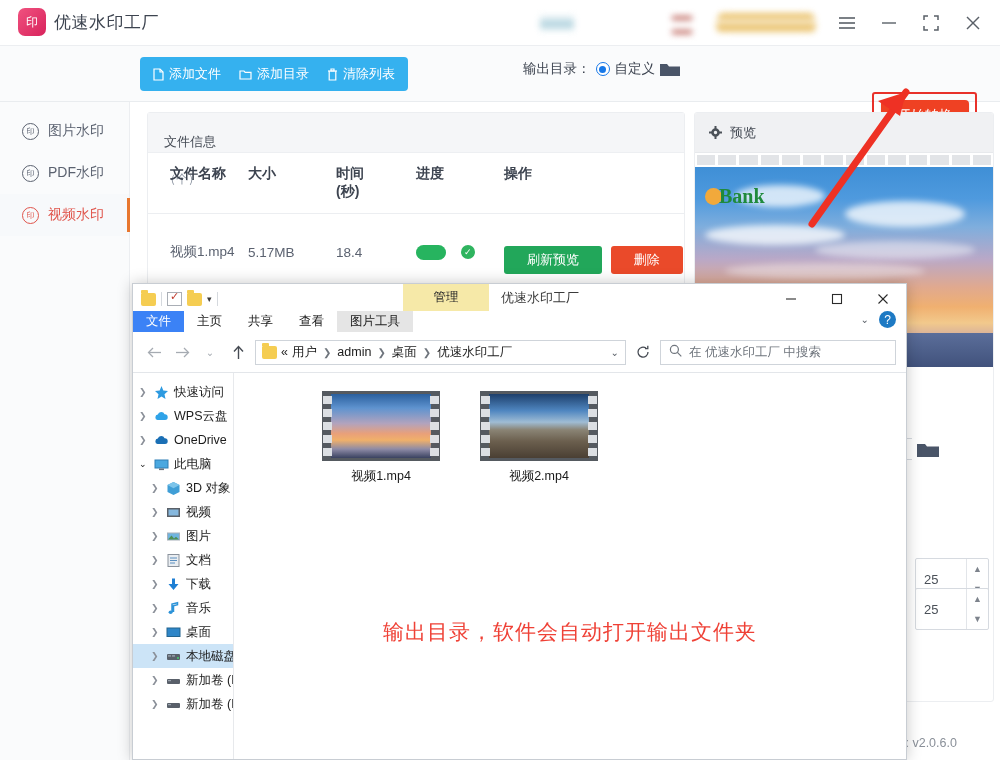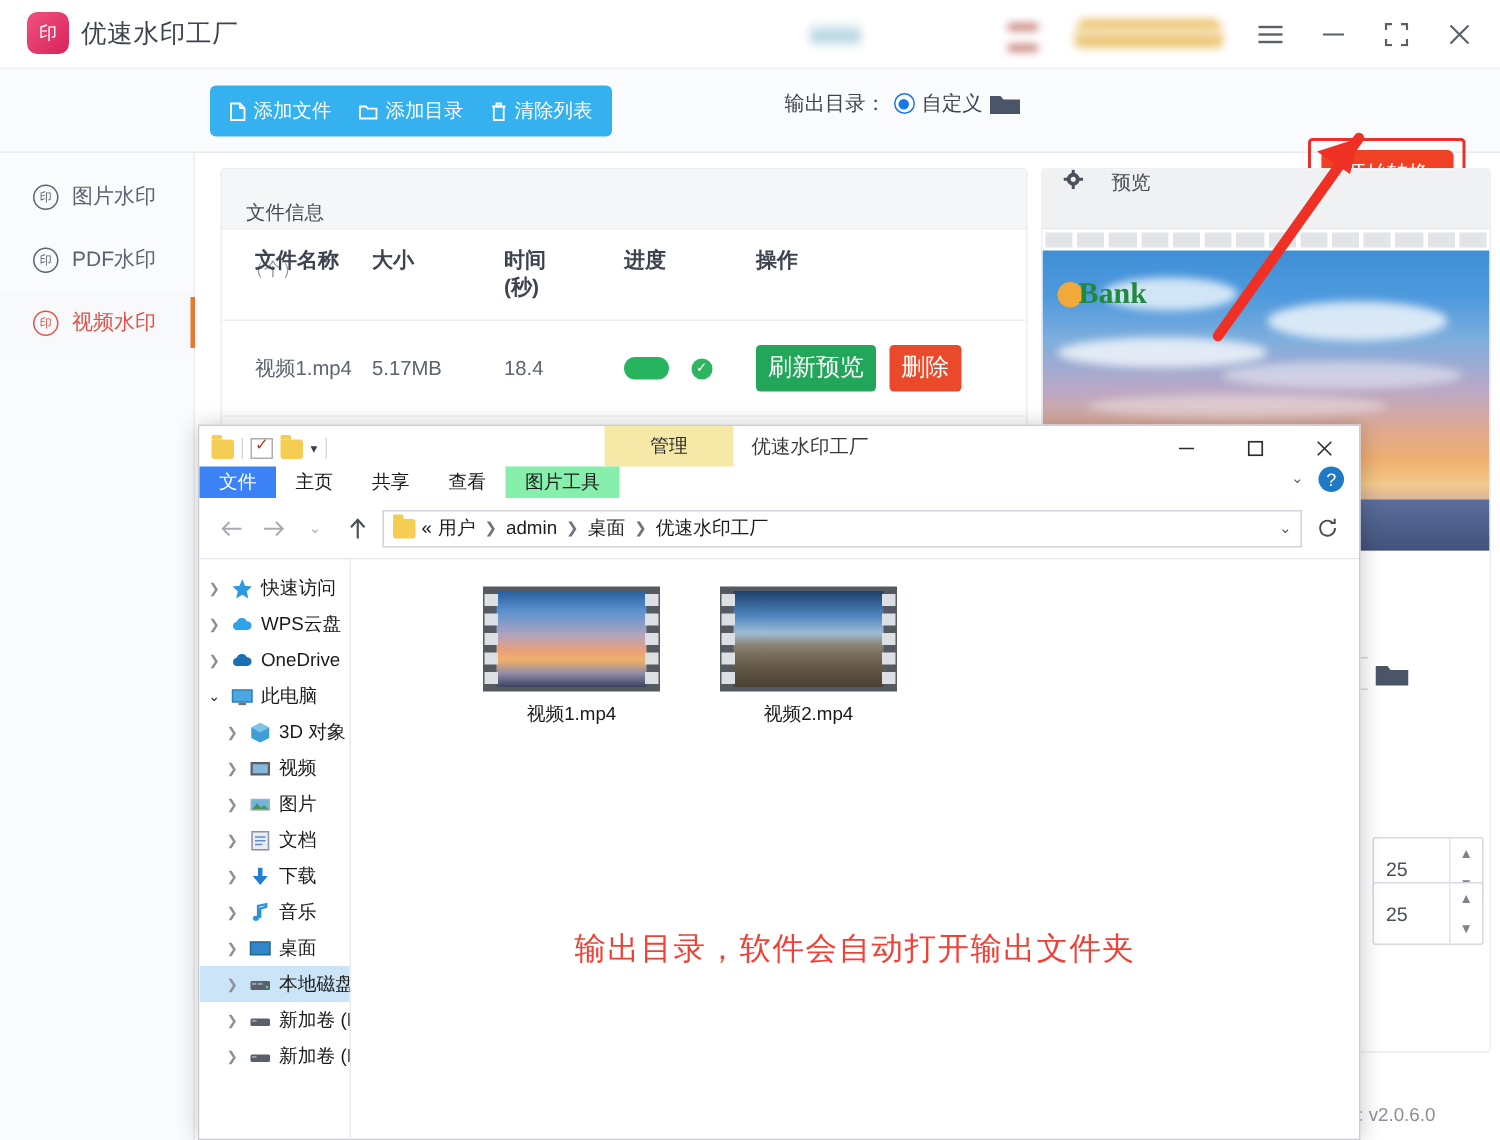--- a/index.html
+++ b/index.html
@@ -132,34 +132,34 @@
   .col3 { width: 80px; }
   .col4 { width: 88px; }
   .col5 { width: auto; }
   .prog-bar { width: 30px; height: 15px; border-radius: 8px; background: #27b45f; display:inline-block; vertical-align: middle;}
   .prog-ok {
     width: 14px; height: 14px; border-radius: 50%; background: #2fb45f; display: inline-flex;
     align-items: center; justify-content: center; color: #fff; font-size: 9px;
     margin-left: 11px; vertical-align: middle;
   }
   .tbtn {
-    display: inline-block; font-size: 16px; color: #fff; border-radius: 3px;
-    padding: 5px 8px; cursor: pointer;
+    display: inline-block; font-size: 13px; color: #fff; border-radius: 3px;
+    padding: 5px 23px; cursor: pointer; margin-top: 16px;
   }
   .tbtn.green { background: #22a75a; }
   .tbtn.red { background: #ea4a2a; margin-left: 5px; }
 
   
   .previewcard {
     position: absolute; left: 694px; top: 112px; width: 300px; height: 590px;
     background: #fff; border: 1px solid #eceef1; border-radius: 3px; overflow: hidden;
   }
   .previewcard-head {
     height: 40px; background: #f0f1f3; border-bottom: 1px solid #e7e9ec;
-    display: flex; align-items: flex-start; gap: 19px; padding-left: 14px;
+    display: flex; align-items: center; gap: 8px; padding-left: 14px;
     font-size: 13px; color: #454b55;
   }
   .filmstrip { height: 14px; display: flex; gap: 3px; padding: 2px 2px; background:#fff; }
   .filmstrip i { flex: 1; background: #e2e4e7; display:block; }
   .preview-img {
     position: relative; height: 200px; overflow: hidden;
     background:
       linear-gradient(180deg,
         #3f8fd6 0%, #4f9ade 16%, #7faedd 30%,
         #b9a8c7 46%, #e0a98f 60%, #f0b070 70%,
@@ -221,21 +221,21 @@
     display: flex; align-items: center; justify-content: center; font-size: 12.5px; color: #2b2b2b;
   }
   .ex-winname { position: absolute; left: 368px; top: 5px; font-size: 13px; color: #3b3b3b; }
   .ex-wbtns { position: absolute; right: 0; top: 0; display: flex; }
   .ex-wbtn { width: 46px; height: 30px; display:flex; align-items:center; justify-content:center; color:#2b2b2b; cursor:pointer;}
   .ribbon-tabs {
     position: absolute; left: 0; top: 27px; height: 21px; display: flex; align-items: stretch; font-size: 12.5px;
   }
   .rtab { padding: 0 13px; display: flex; align-items: center; color: #1b1b1b; cursor: pointer; }
   .rtab.file { background: #3b82f6; color: #fff; }
-  .rtab.ctx { background: #86efac; }
+  .rtab.ctx { background: #e5e5e5; }
   .ribbon-right { position: absolute; right: 10px; top: 27px; display: flex; align-items: center; gap: 10px; }
   .help-ico {
     width: 17px; height: 17px; border-radius: 50%; background: #1e7ac4; color: #fff;
     font-size: 12px; display: flex; align-items: center; justify-content: center; cursor: pointer;
   }
   .ex-addrbar {
     position: absolute; left: 0; top: 48px; width: 100%; height: 41px; background: #fff;
     border-bottom: 1px solid #e3e6ea; display: flex; align-items: center; padding: 0 10px; gap: 6px;
   }
   .navbtn { width: 22px; height: 22px; display:flex; align-items:center; justify-content:center; color:#a6abb2; cursor:pointer;}
@@ -603,20 +603,29 @@
         <span class="chev">⌄</span>
       </div>
 
       <span class="refresh">
         <svg width="14" height="14" viewBox="0 0 14 14" fill="none" stroke="currentColor" stroke-width="1.3">
           <path d="M12 7 A5 5 0 1 1 10 3.1"></path>
             <path d="M11.8 0.8 V3.6 H9"></path>
           </svg>
       </span>
 
+      <div class="srch">
+        <span>
+          <svg width="13" height="13" viewBox="0 0 13 13" fill="none" stroke="#6f757d" stroke-width="1.2">
+            <circle cx="5.4" cy="5.4" r="4"></circle>
+              <line x1="8.4" y1="8.4" x2="12.3" y2="12.3"></line>
+            </svg>
+        </span>
+        <span>在 优速水印工厂 中搜索</span>
+      </div>
     </div>
 
     <div class="ex-body">
 
       <div class="ex-tree">
         <div style="height:7px;"></div>
 
         <div class="tnode">
           <span class="tchev">❯</span>
           <span class="ticon">

